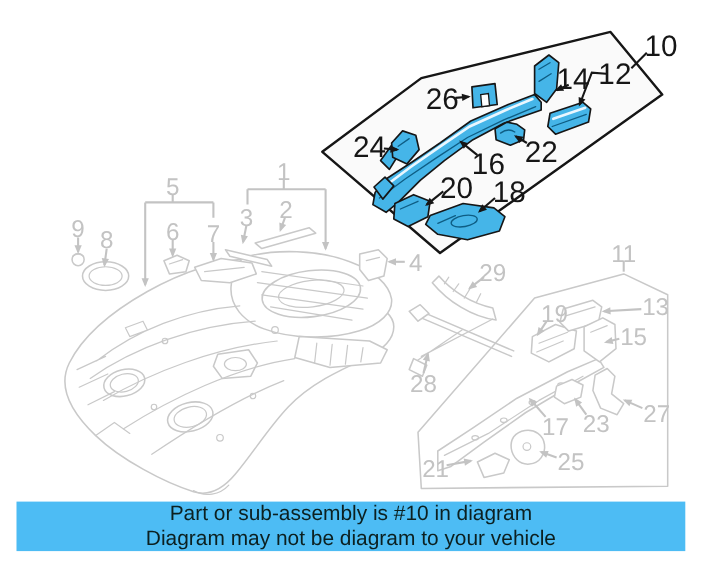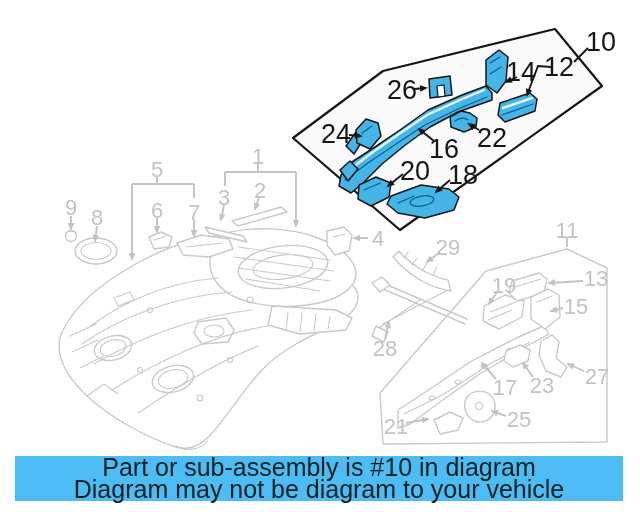--- a/index.html
+++ b/index.html
@@ -24,21 +24,21 @@
   text.co-ink{fill:var(--ink);font-size:27px;}
   text.co-gray{fill:var(--label-gray);font-size:22px;}
   polyline.pt-ink{stroke:var(--ink);stroke-width:1.9;fill:none;}
   polyline.pt-gray{stroke:var(--label-gray);stroke-width:1.9;fill:none;}
   polygon.ah-ink{fill:var(--ink);stroke:none;}
   polygon.ah-gray{fill:var(--label-gray);stroke:none;}
   .banner{
     position:absolute;left:15px;top:456px;width:608px;height:45px;
     background:var(--banner-bg);color:var(--banner-text);
     display:flex;flex-direction:column;justify-content:center;align-items:center;
-    font-size:25px;line-height:21.5px;text-align:center;
+    font-size:19px;line-height:21.5px;text-align:center;
   }
 </style>
 </head>
 <body>
 
 <div class="stage">
   <svg width="640" height="512" viewBox="0 0 640 512">
 
     <g>
       <path class="gfill" d="M 63 330 C 76 304 102 283 134 265 C 166 247 200 236 228 235 C 250 234 266 240 278 250 C 294 262 314 269 334 275 C 348 279 358 287 358 297 C 358 308 348 318 332 326 C 308 337 282 349 262 370 C 244 389 230 412 214 431 C 204 443 192 452 176 447 C 150 439 110 418 87 396 C 65 375 52 352 63 330 Z"></path>

